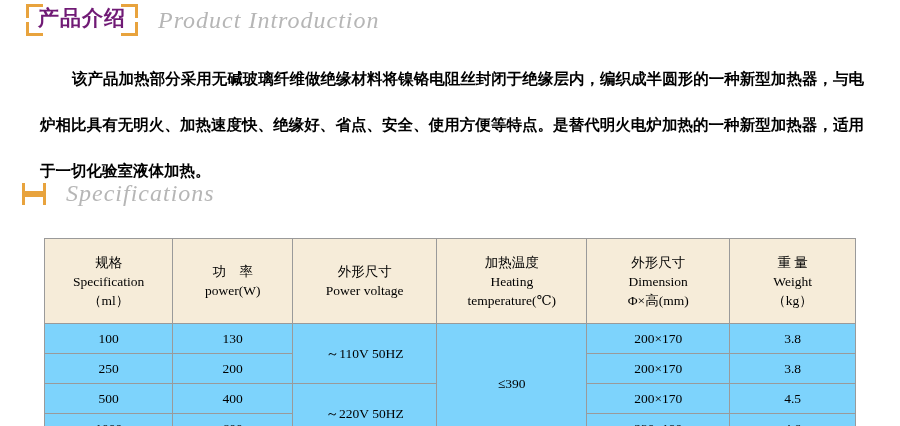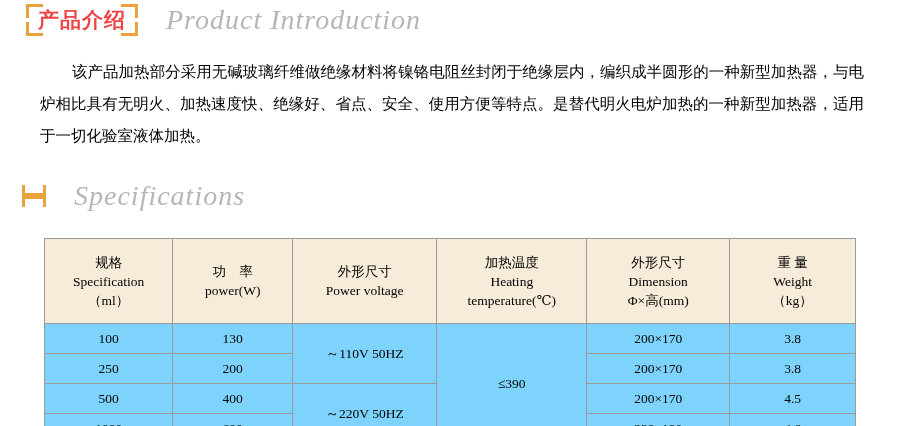--- a/index.html
+++ b/index.html
@@ -21,62 +21,62 @@
     display: flex;
     align-items: center;
     position: absolute;
   }
   .head-box {
     position: relative;
     display: inline-block;
     padding: 3px 12px 3px 12px;
   }
   .head-title {
-    font-family: Liberation Sans, sans-serif;
+    font-family: Liberation Mono, monospace;
     font-weight: bold;
     font-size: 21px;
     letter-spacing: 1px;
-    color: #ef4444;
+    color: #701a75;
     line-height: 26px;
     white-space: nowrap;
   }
   
   .corner {
     position: absolute;
     width: 14px;
     height: 11px;
     border-color: #e8a33d;
     border-style: solid;
     border-width: 0;
   }
   .corner.tl { top: 0; left: 0; border-top-width: 3px; border-left-width: 3px; }
   .corner.bl { bottom: 0; left: 0; border-bottom-width: 3px; border-left-width: 3px; }
   .corner.tr { top: 0; right: 0; border-top-width: 3px; border-right-width: 3px; }
   .corner.br { bottom: 0; right: 0; border-bottom-width: 3px; border-right-width: 3px; }
 
   .head-en {
     font-family: "Liberation Serif", "DejaVu Serif", serif;
     font-style: italic;
-    font-size: 28px;
+    font-size: 24px;
     color: #b6b6b6;
-    margin-left: 28px;
+    margin-left: 20px;
     letter-spacing: 1px;
     white-space: nowrap;
   }
 
   
   .intro {
     position: absolute;
     left: 40px;
     top: 56px;
     width: 824px;
     font-family: "Liberation Sans", "DejaVu Sans", sans-serif;
-    font-weight: normal;
+    font-weight: bold;
     font-size: 15.5px;
-    line-height: 32px;
+    line-height: 46px;
     text-align: justify;
     text-indent: 32px;
     color: #000;
   }
 
   
   .spec-table {
     position: absolute;
     left: 44px;
     top: 238px;

